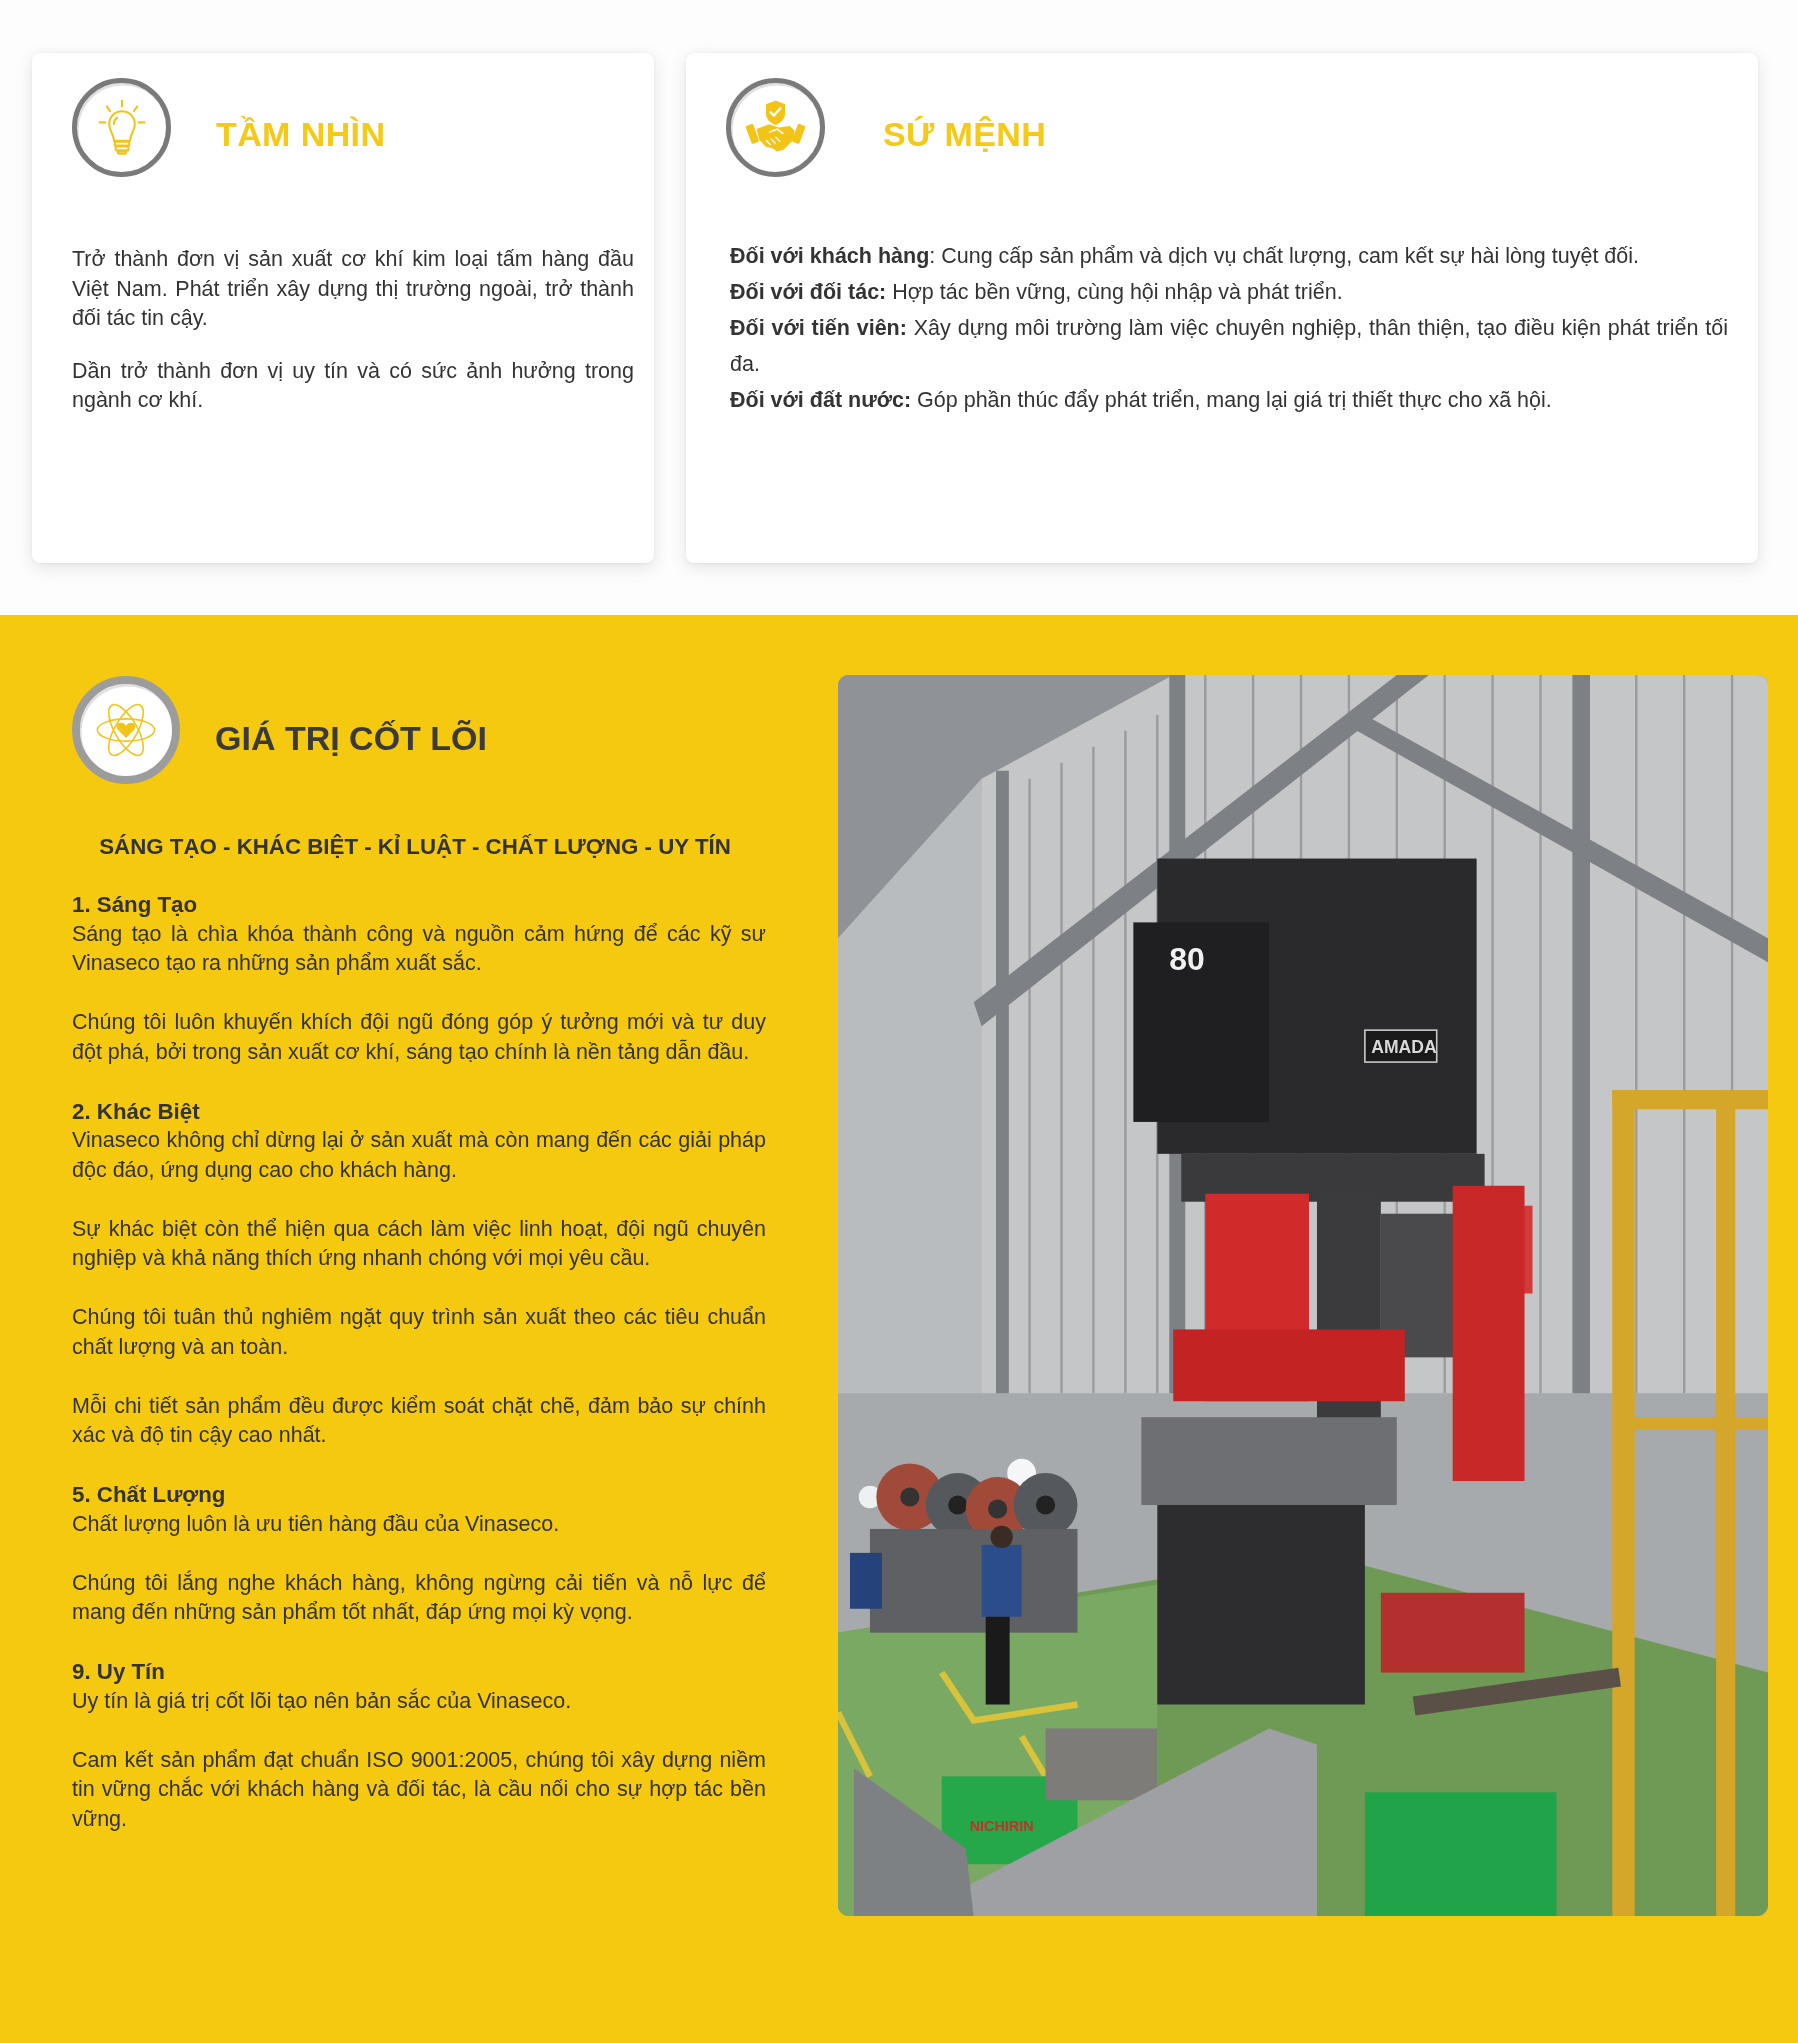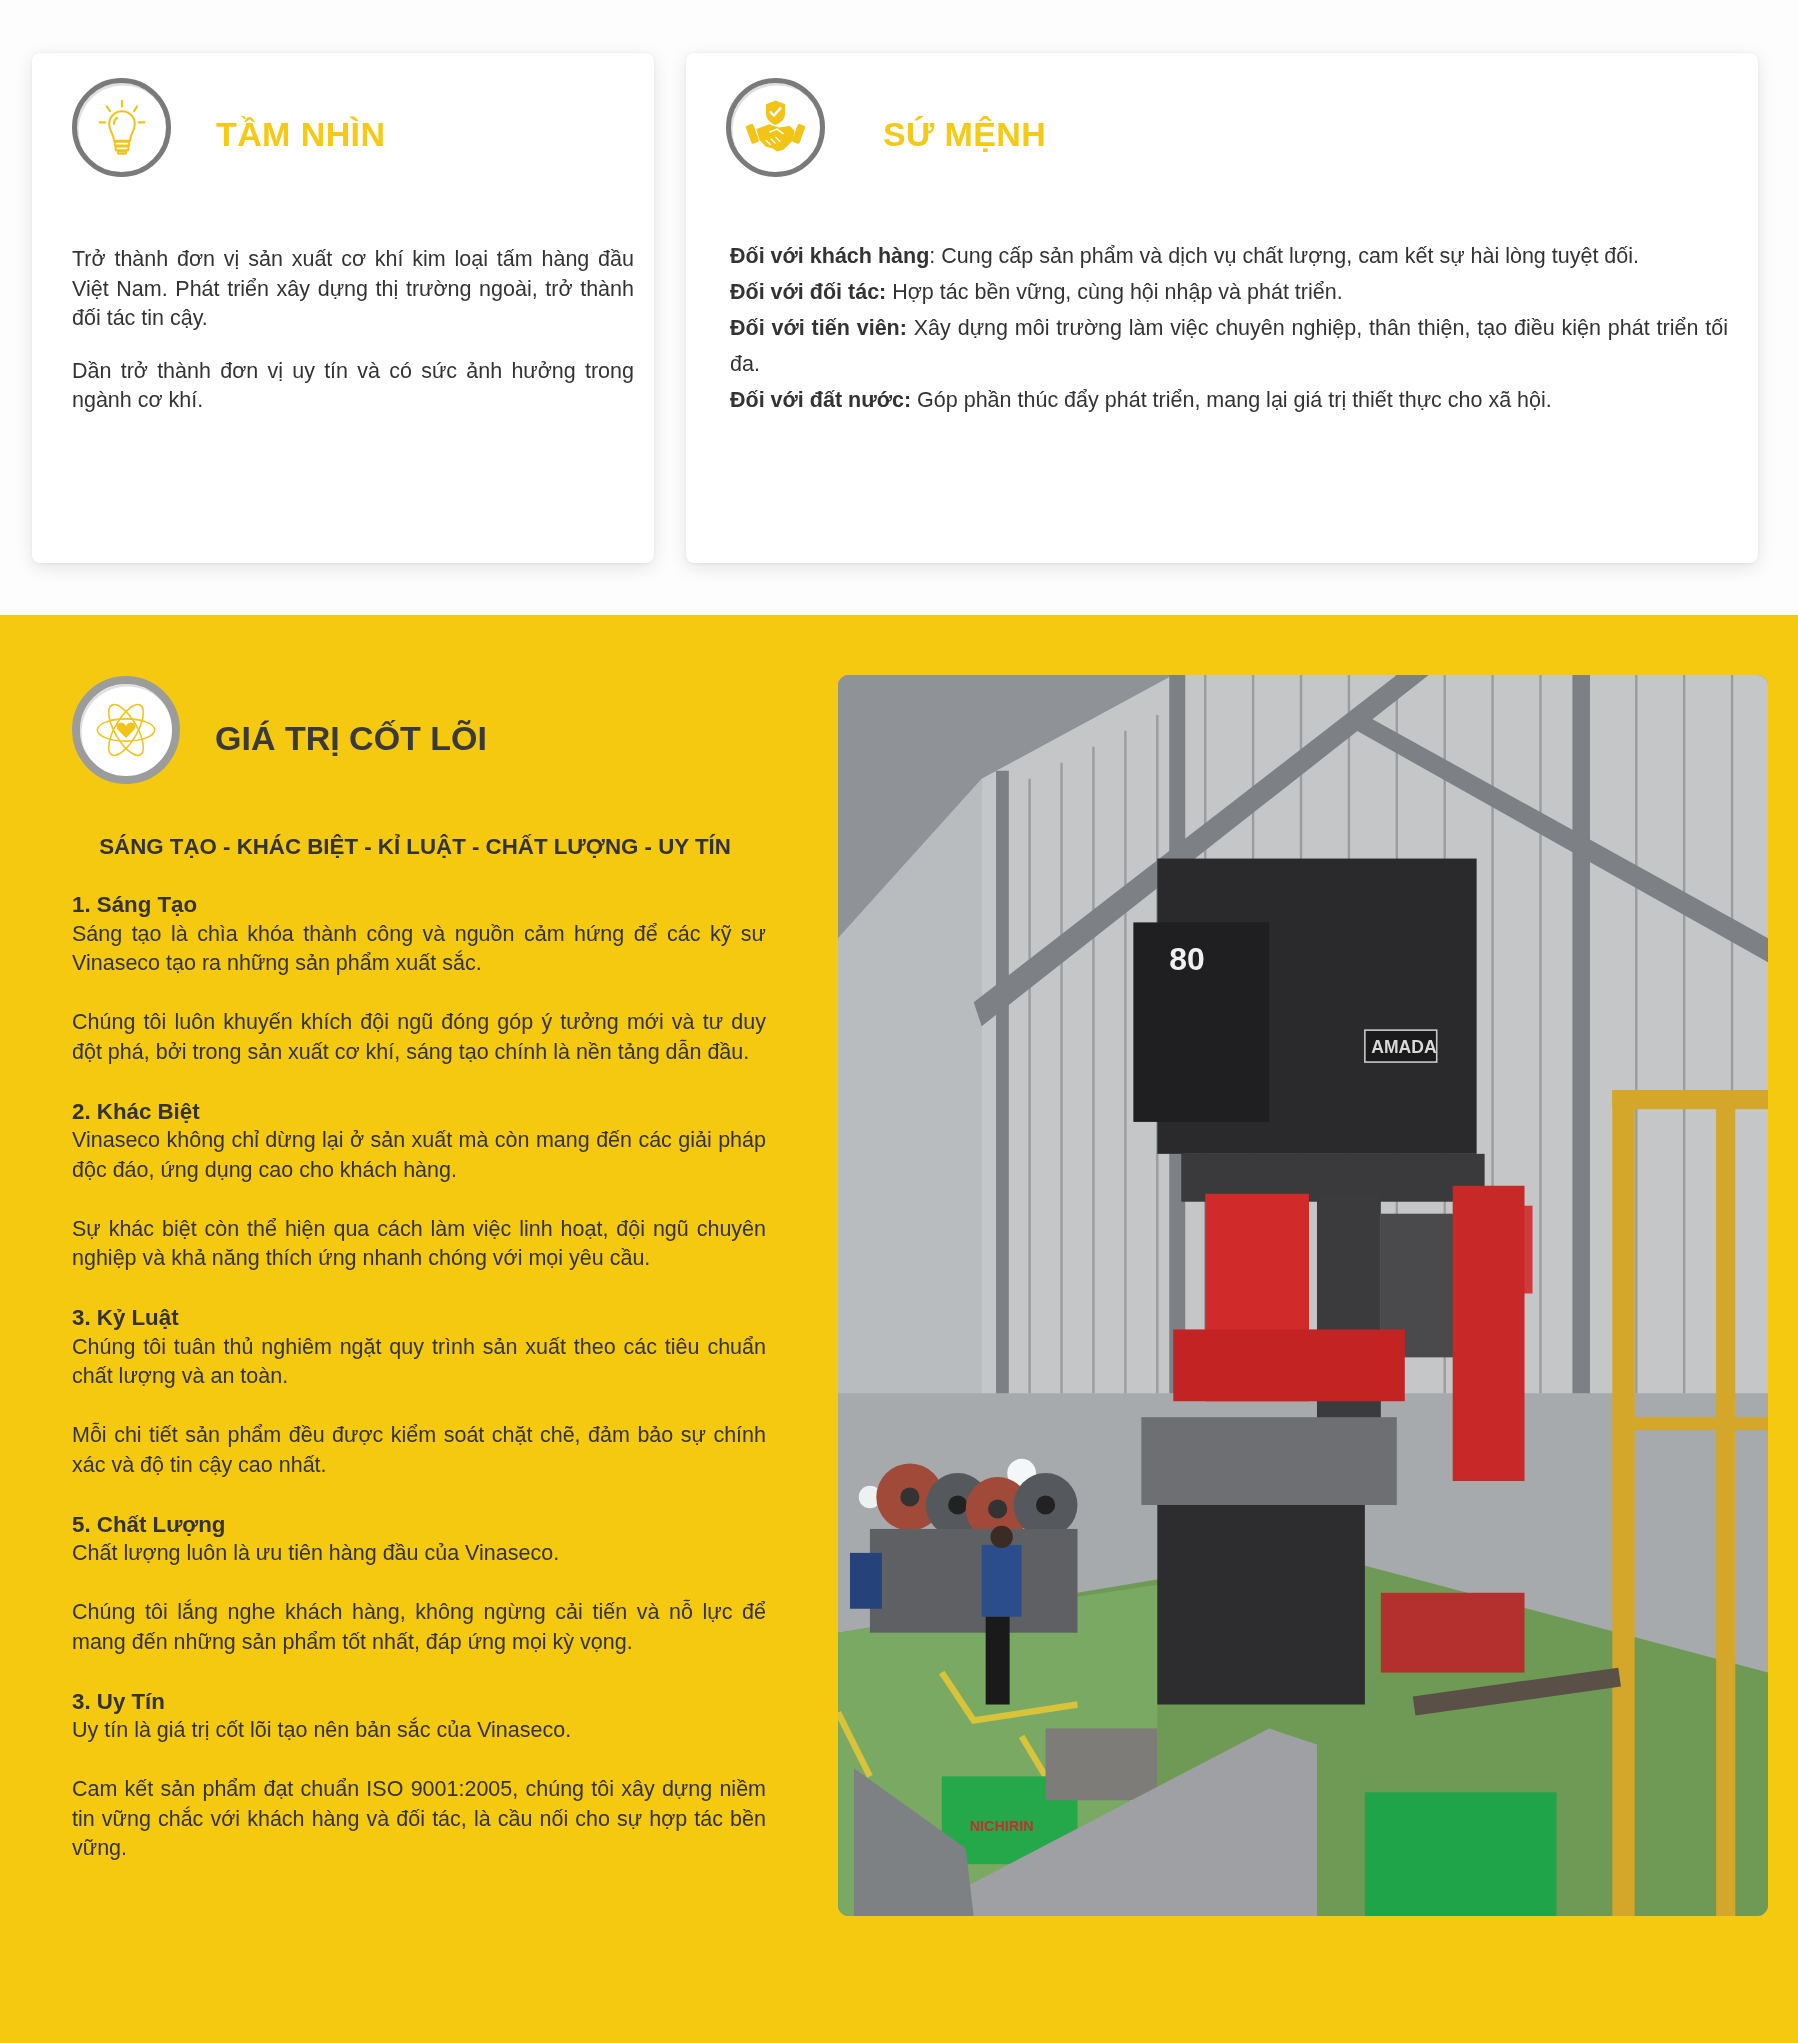--- a/index.html
+++ b/index.html
@@ -111,31 +111,30 @@
       <h3>1. Sáng Tạo</h3>
       <p>Sáng tạo là chìa khóa thành công và nguồn cảm hứng để các kỹ sư Vinaseco tạo ra những sản phẩm xuất sắc.</p>
       <p>Chúng tôi luôn khuyến khích đội ngũ đóng góp ý tưởng mới và tư duy đột phá, bởi trong sản xuất cơ khí, sáng tạo chính là nền tảng dẫn đầu.</p>
     </div>
     <div class="value-item">
       <h3>2. Khác Biệt</h3>
       <p>Vinaseco không chỉ dừng lại ở sản xuất mà còn mang đến các giải pháp độc đáo, ứng dụng cao cho khách hàng.</p>
       <p>Sự khác biệt còn thể hiện qua cách làm việc linh hoạt, đội ngũ chuyên nghiệp và khả năng thích ứng nhanh chóng với mọi yêu cầu.</p>
     </div>
     <div class="value-item">
-      <h3>3. Kỷ Luật</h3>
       <p>Chúng tôi tuân thủ nghiêm ngặt quy trình sản xuất theo các tiêu chuẩn chất lượng và an toàn.</p>
       <p>Mỗi chi tiết sản phẩm đều được kiểm soát chặt chẽ, đảm bảo sự chính xác và độ tin cậy cao nhất.</p>
     </div>
     <div class="value-item">
       <h3>5. Chất Lượng</h3>
       <p>Chất lượng luôn là ưu tiên hàng đầu của Vinaseco.</p>
       <p>Chúng tôi lắng nghe khách hàng, không ngừng cải tiến và nỗ lực để mang đến những sản phẩm tốt nhất, đáp ứng mọi kỳ vọng.</p>
     </div>
     <div class="value-item">
-      <h3>3. Uy Tín</h3>
+      <h3>9. Uy Tín</h3>
       <p>Uy tín là giá trị cốt lõi tạo nên bản sắc của Vinaseco.</p>
       <p>Cam kết sản phẩm đạt chuẩn ISO 9001:2005, chúng tôi xây dựng niềm tin vững chắc với khách hàng và đối tác, là cầu nối cho sự hợp tác bền vững.</p>
     </div>
   </div>
 
   <div class="photo">
     <svg viewBox="0 0 1165 1555" preserveAspectRatio="none">
 
       <rect x="0" y="0" width="1165" height="1555" fill="#a7aaad"></rect>
       <polygon points="0,0 420,0 180,130 0,330" fill="#8f9296"></polygon>

